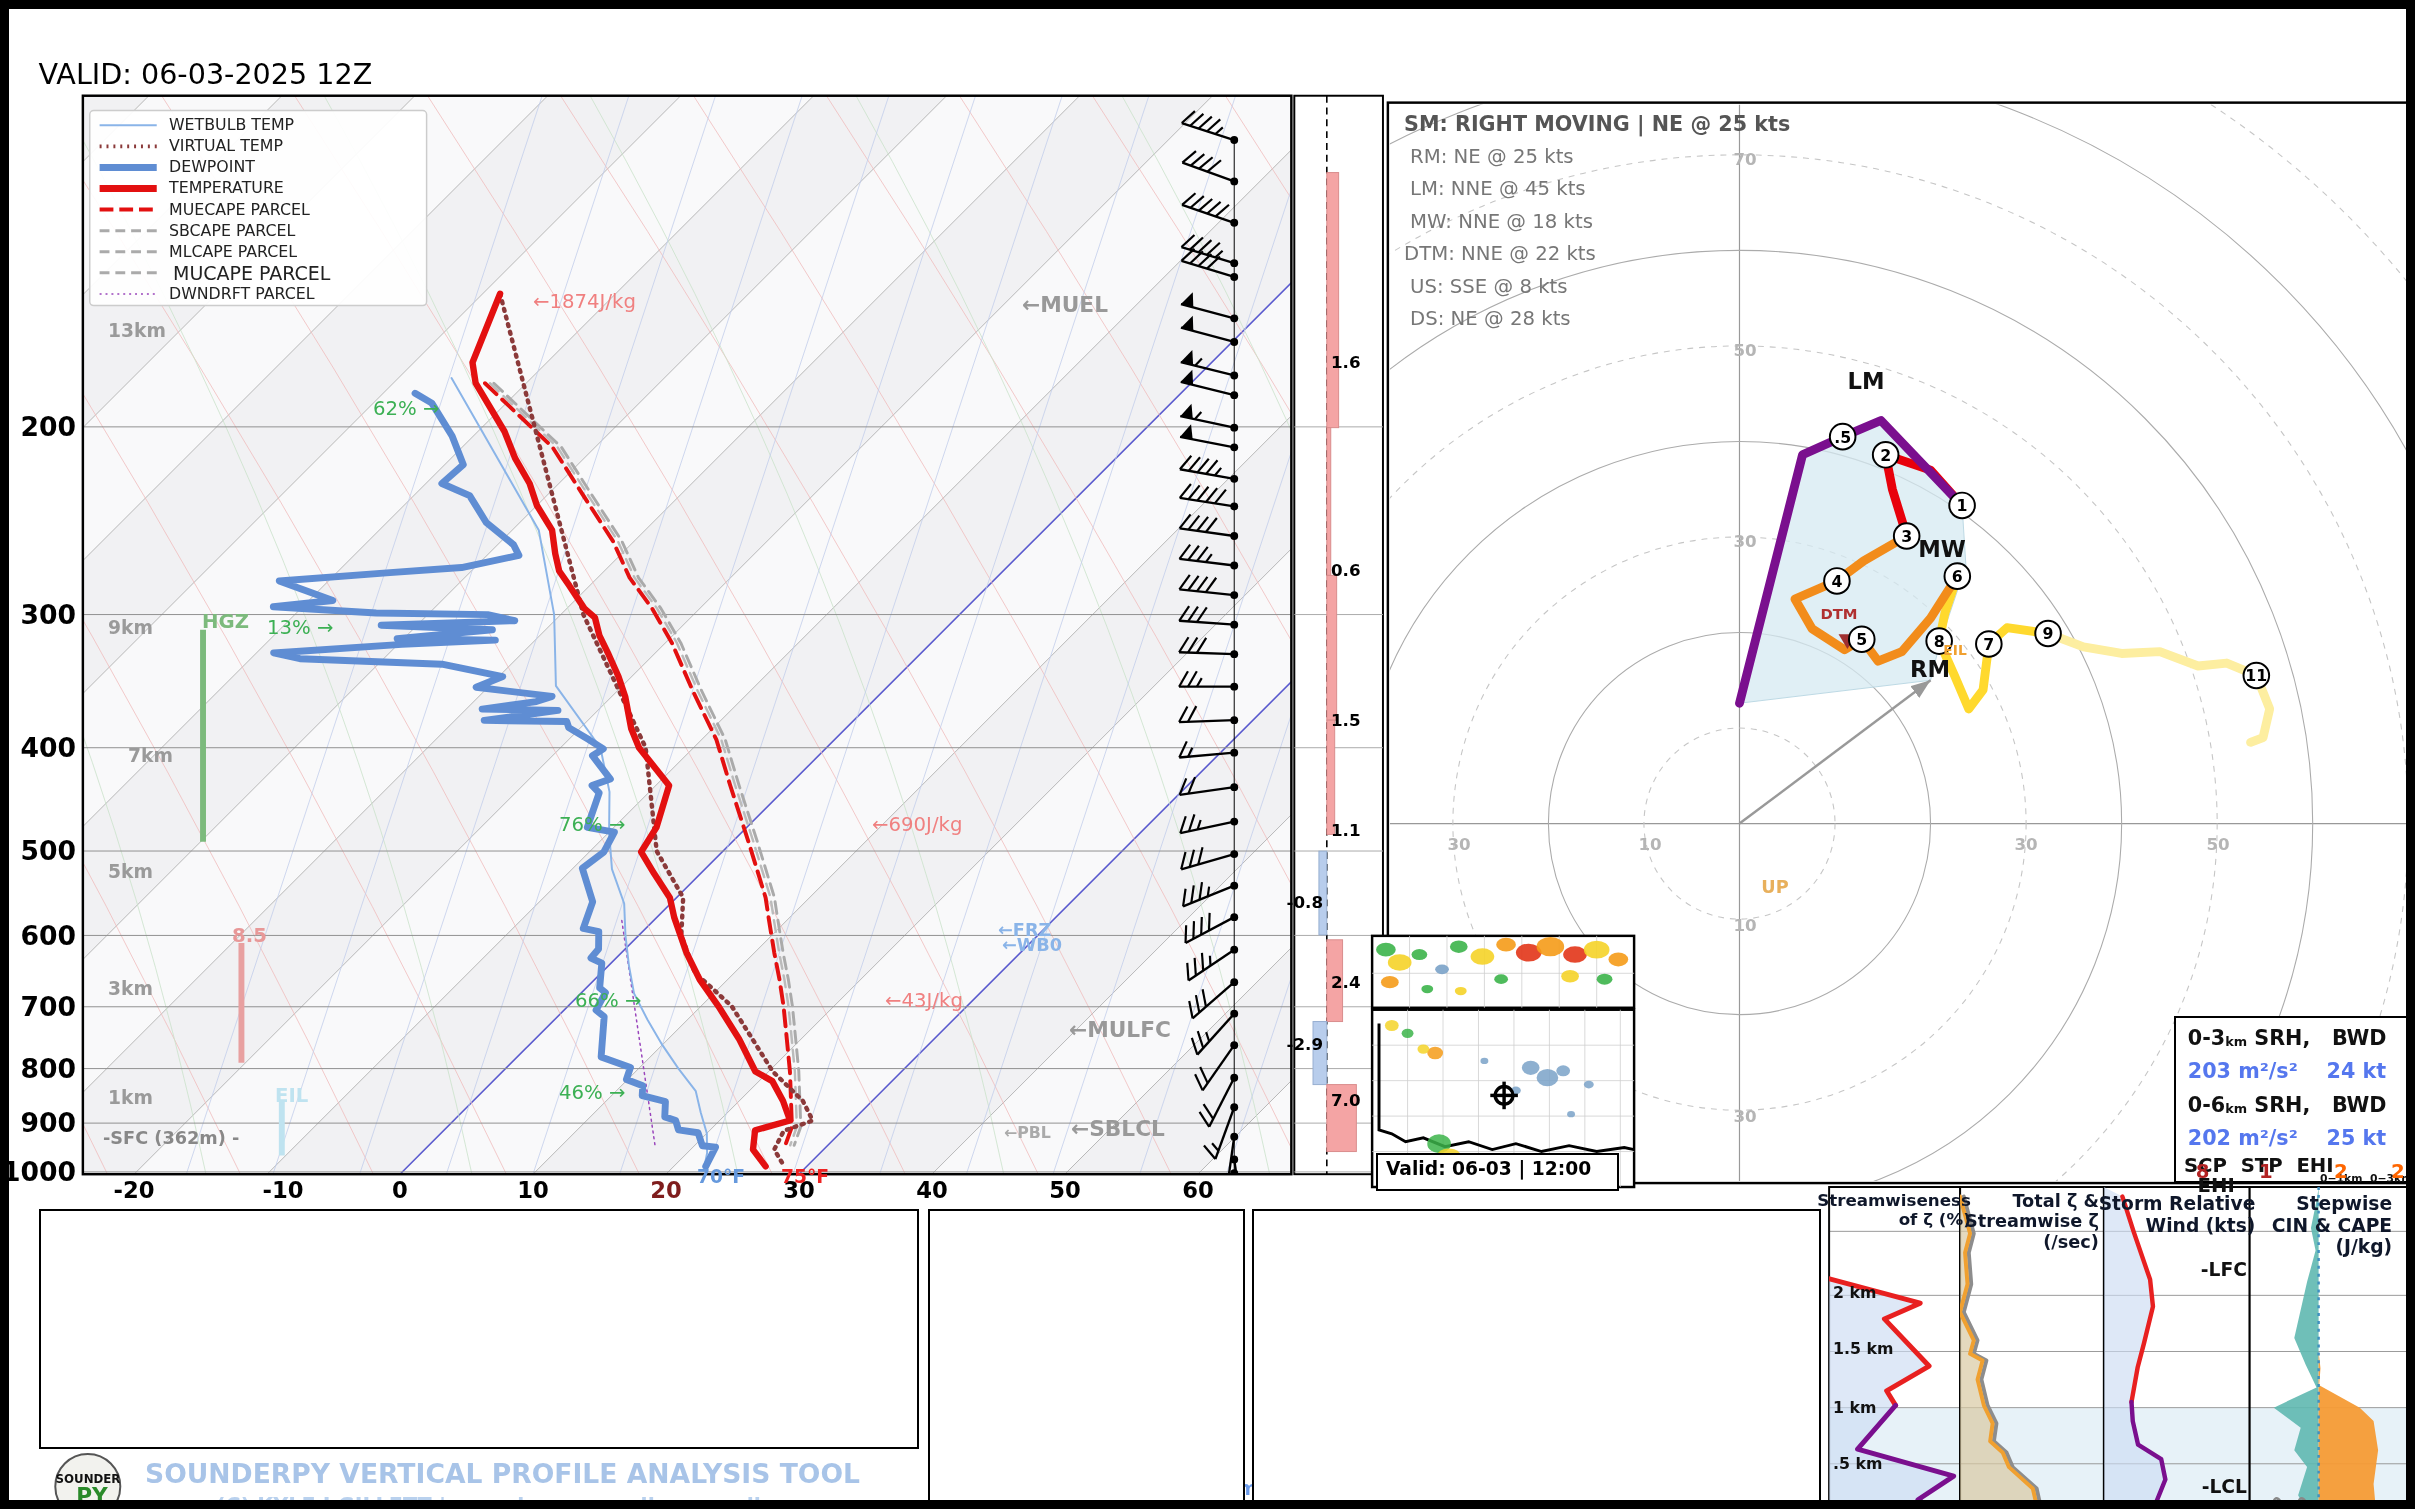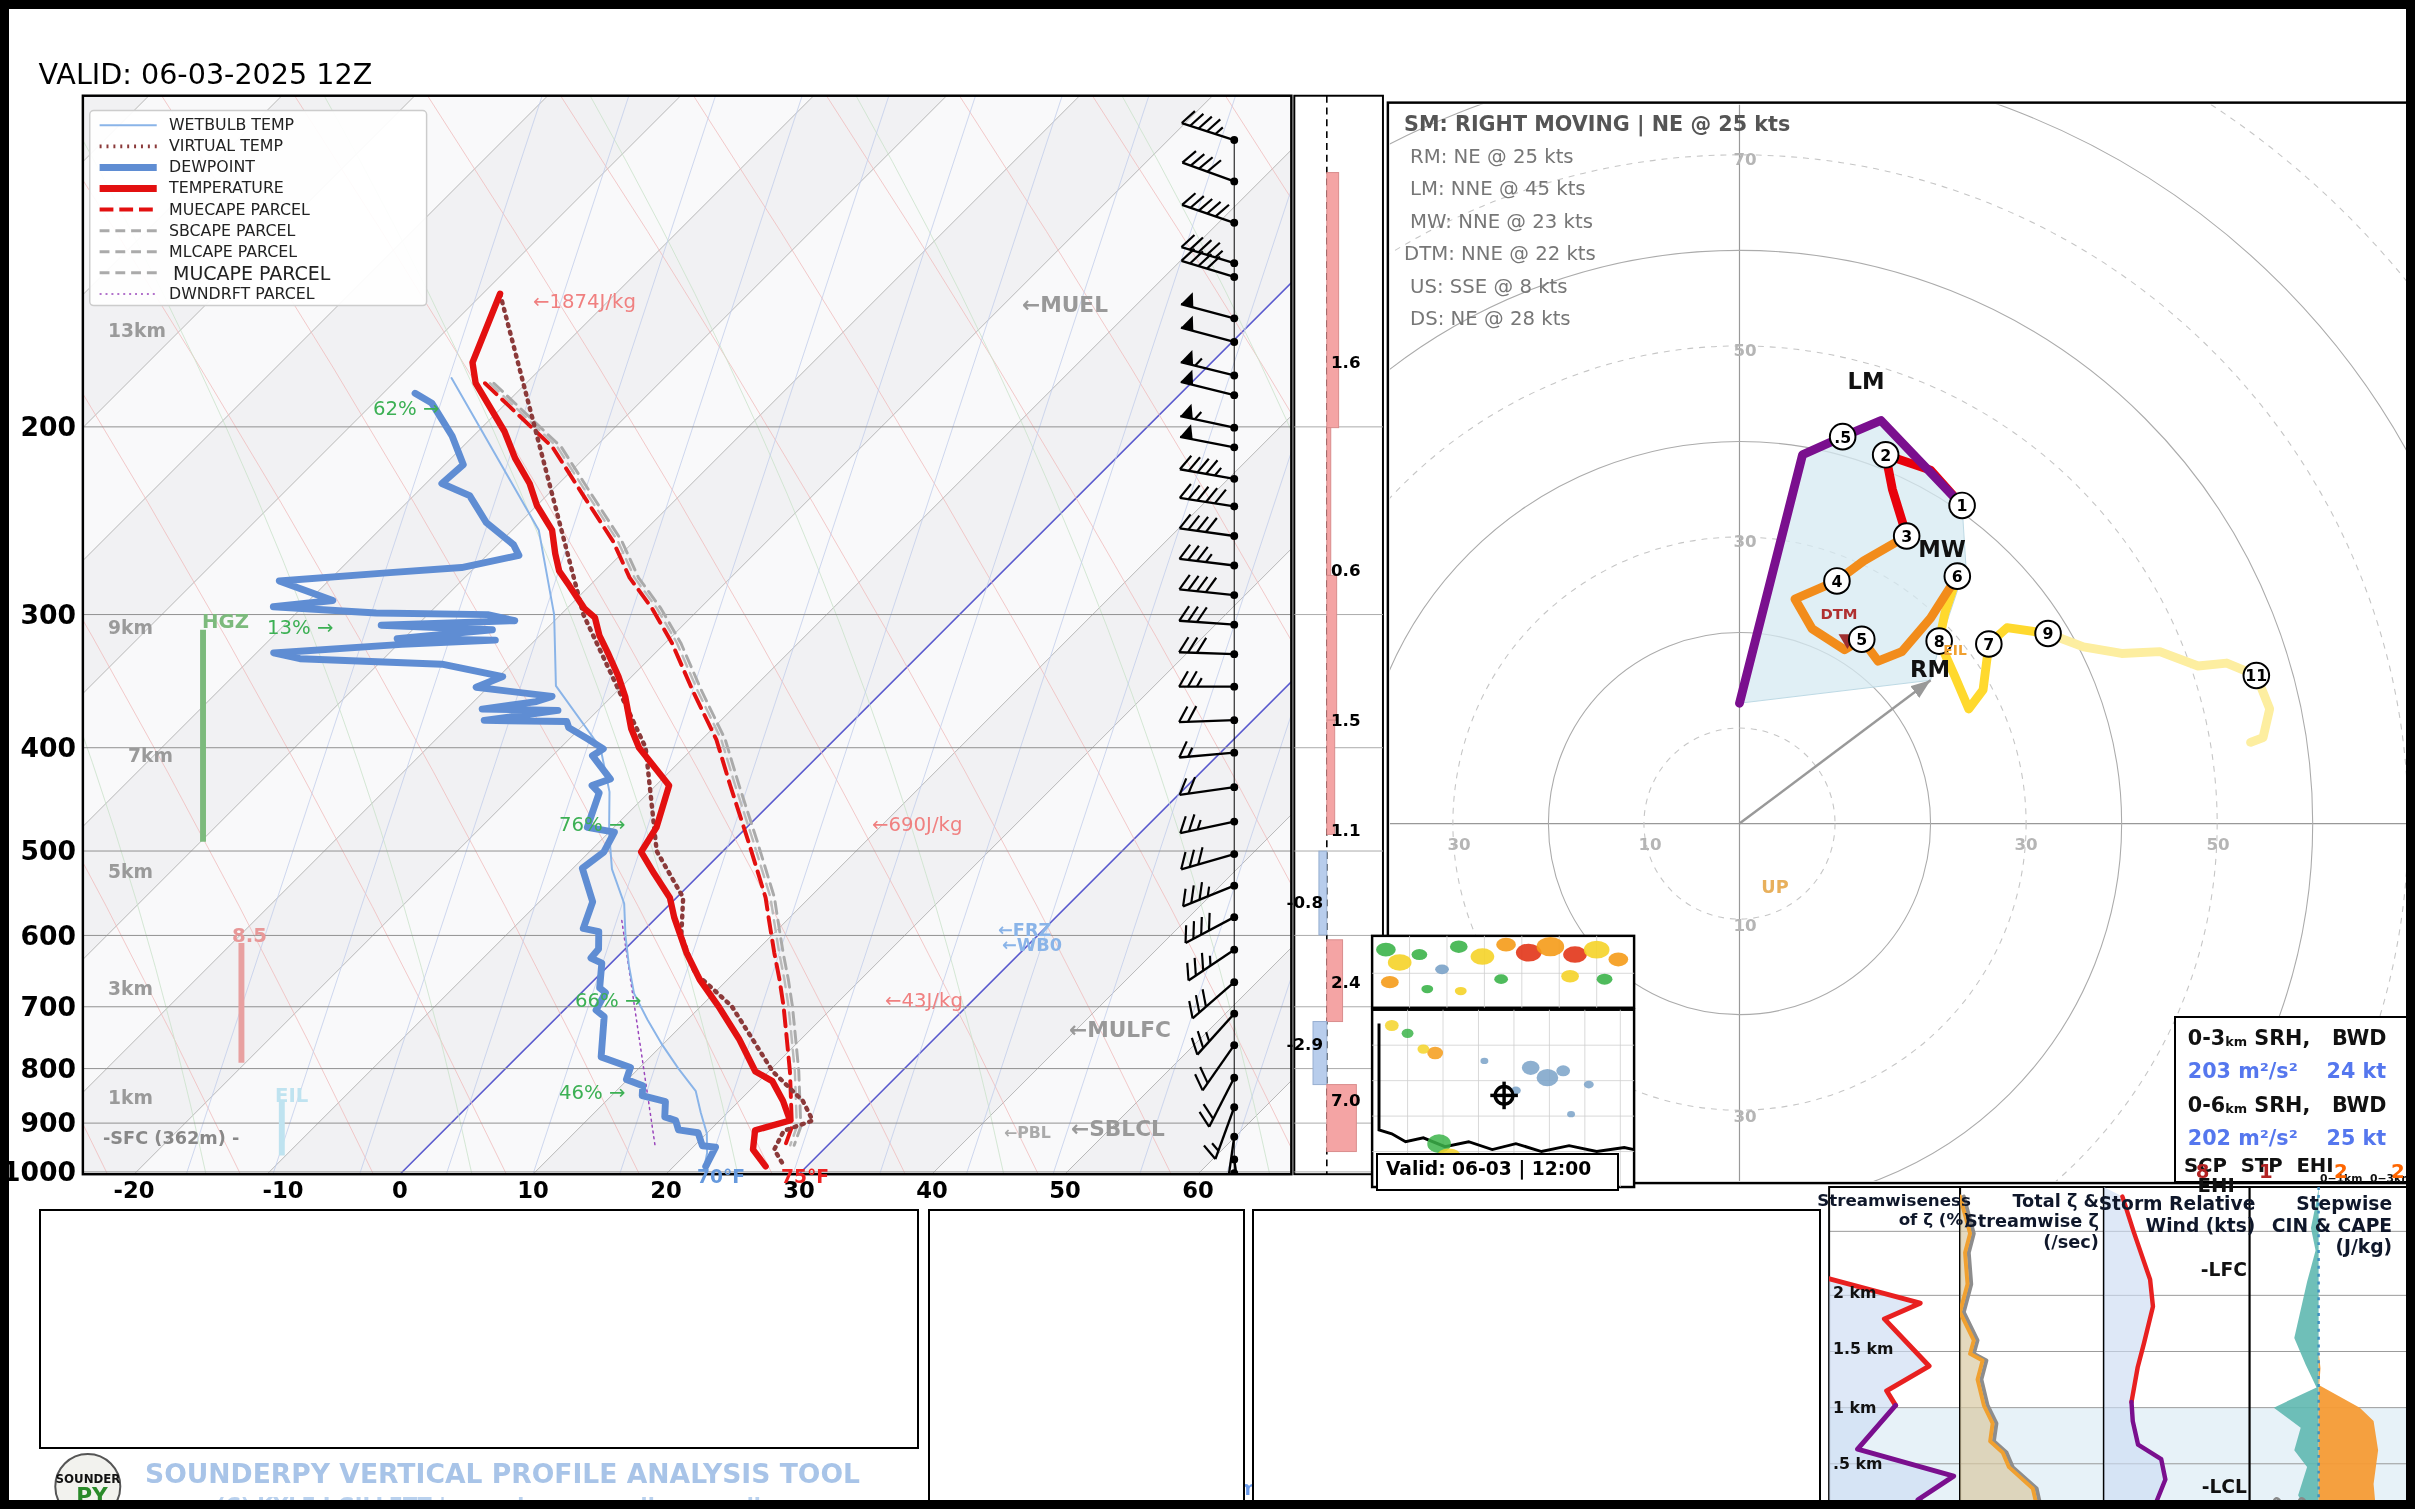--- a/index.html
+++ b/index.html
@@ -523,21 +523,21 @@
       <g>
         <circle cx="80" cy="1500" r="33" fill="#f2f2ee" stroke="#555" stroke-width="2"></circle>
       </g>
     </svg>
 
   <div class="lbl valid" style="left:29.6px;top:51px;">VALID: 06-03-2025 12Z</div>
 
   <div class="lbl smbold" style="left:1395px;top:105px;">SM: RIGHT MOVING | NE @ 25 kts</div>
   <div class="lbl smline" style="left:1401px;top:138px;">RM: NE @ 25 kts</div>
   <div class="lbl smline" style="left:1401px;top:170px;">LM: NNE @ 45 kts</div>
-  <div class="lbl smline" style="left:1401px;top:203px;">MW: NNE @ 23 kts</div>
+  <div class="lbl smline" style="left:1401px;top:203px;">MW: NNE @ 18 kts</div>
   <div class="lbl smline" style="left:1395px;top:235px;">DTM: NNE @ 22 kts</div>
   <div class="lbl smline" style="left:1401px;top:268px;">US: SSE @ 8 kts</div>
   <div class="lbl smline" style="left:1401px;top:300px;">DS: NE @ 28 kts</div>
 
   <div class="box" style="left:2165px;top:1007px;width:244px;height:167px;" id="srhbox">
       <div class="lbl" style="left:11.8px;top:9.9px;font-size:20.7px;font-weight:bold;color:#111">0-3<span class="sub">km</span> SRH,&nbsp;&nbsp;&nbsp;BWD</div>
       <div class="lbl" style="left:11.8px;top:43px;font-size:20.7px;font-weight:bold;color:#5577ee">203 m²/s²&nbsp;&nbsp;&nbsp;&nbsp;24 kt</div>
       <div class="lbl" style="left:11.8px;top:77px;font-size:20.7px;font-weight:bold;color:#111">0-6<span class="sub">km</span> SRH,&nbsp;&nbsp;&nbsp;BWD</div>
       <div class="lbl" style="left:11.8px;top:110px;font-size:20.7px;font-weight:bold;color:#5577ee">202 m²/s²&nbsp;&nbsp;&nbsp;&nbsp;25 kt</div>
       <div class="lbl" style="left:7.9px;top:138px;font-size:19.7px;font-weight:bold;color:#111">SCP&nbsp;&nbsp;STP&nbsp;&nbsp;EHI<span class="sub"><br></span>&nbsp;&nbsp;EHI</div>
@@ -589,21 +589,21 @@
       <div class="lbl rgt" style="font-size:26.6px;font-weight:bold;color:#000;left:67px;top:842px;">500</div>
       <div class="lbl rgt" style="font-size:26.6px;font-weight:bold;color:#000;left:67px;top:927px;">600</div>
       <div class="lbl rgt" style="font-size:26.6px;font-weight:bold;color:#000;left:67px;top:998px;">700</div>
       <div class="lbl rgt" style="font-size:26.6px;font-weight:bold;color:#000;left:67px;top:1060px;">800</div>
       <div class="lbl rgt" style="font-size:26.6px;font-weight:bold;color:#000;left:67px;top:1114px;">900</div>
       <div class="lbl rgt" style="font-size:26.6px;font-weight:bold;color:#000;left:67px;top:1163px;">1000</div>
       <div class="lbl cx" style="font-size:22.7px;font-weight:bold;color:#000;left:125px;top:1170px;">-20</div>
       <div class="lbl cx" style="font-size:22.7px;font-weight:bold;color:#000;left:274px;top:1170px;">-10</div>
       <div class="lbl cx" style="font-size:22.7px;font-weight:bold;color:#000;left:391px;top:1170px;">0</div>
       <div class="lbl cx" style="font-size:22.7px;font-weight:bold;color:#000;left:524px;top:1170px;">10</div>
-      <div class="lbl cx" style="font-size:22.7px;font-weight:bold;color:#000000;left:657px;top:1170px;">20</div>
+      <div class="lbl cx" style="font-size:22.7px;font-weight:bold;color:#7f1d1d;left:657px;top:1170px;">20</div>
       <div class="lbl cx" style="font-size:22.7px;font-weight:bold;color:#000;left:790px;top:1170px;">30</div>
       <div class="lbl cx" style="font-size:22.7px;font-weight:bold;color:#000;left:923px;top:1170px;">40</div>
       <div class="lbl cx" style="font-size:22.7px;font-weight:bold;color:#000;left:1056px;top:1170px;">50</div>
       <div class="lbl cx" style="font-size:22.7px;font-weight:bold;color:#000;left:1189px;top:1170px;">60</div>
       <div class="lbl mid" style="font-size:18.7px;font-weight:bold;color:#9a9a9a;left:99px;top:322px;">13km</div>
       <div class="lbl mid" style="font-size:18.7px;font-weight:bold;color:#9a9a9a;left:99px;top:619px;">9km</div>
       <div class="lbl mid" style="font-size:18.7px;font-weight:bold;color:#9a9a9a;left:99px;top:747px;margin-left:20px;">7km</div>
       <div class="lbl mid" style="font-size:18.7px;font-weight:bold;color:#9a9a9a;left:99px;top:863px;">5km</div>
       <div class="lbl mid" style="font-size:18.7px;font-weight:bold;color:#9a9a9a;left:99px;top:980px;">3km</div>
       <div class="lbl mid" style="font-size:18.7px;font-weight:bold;color:#9a9a9a;left:99px;top:1089px;">1km</div>

